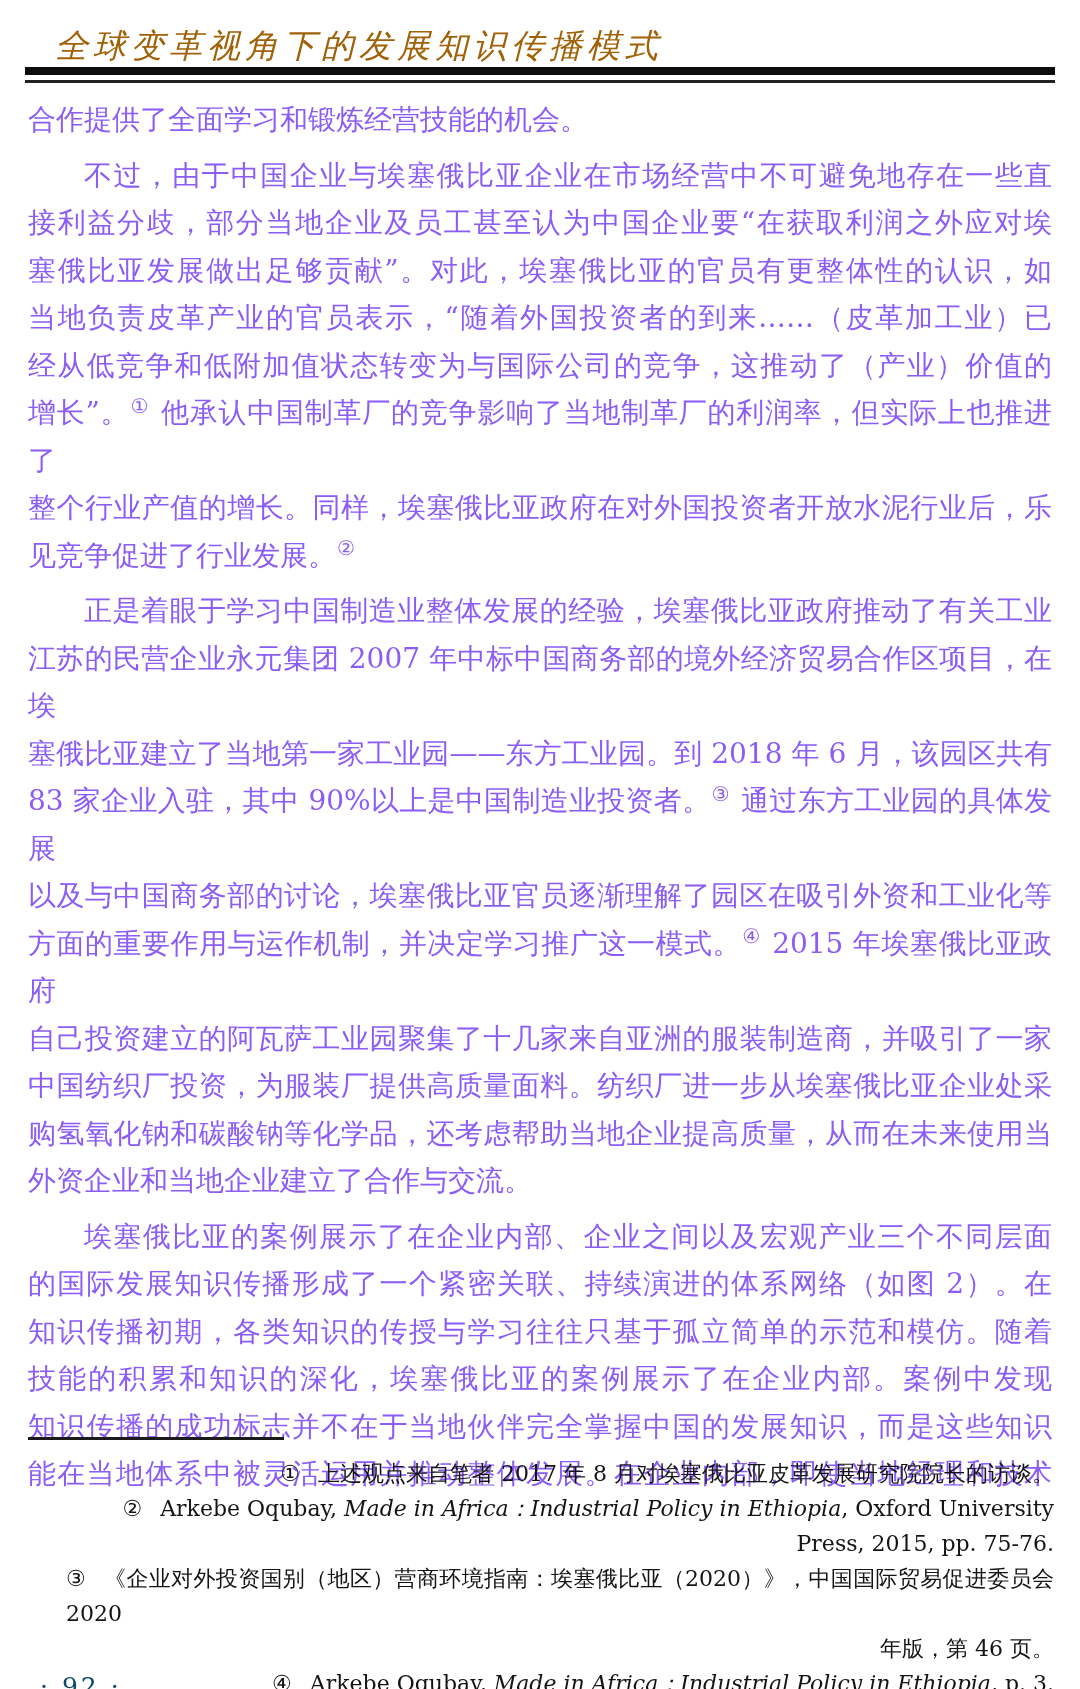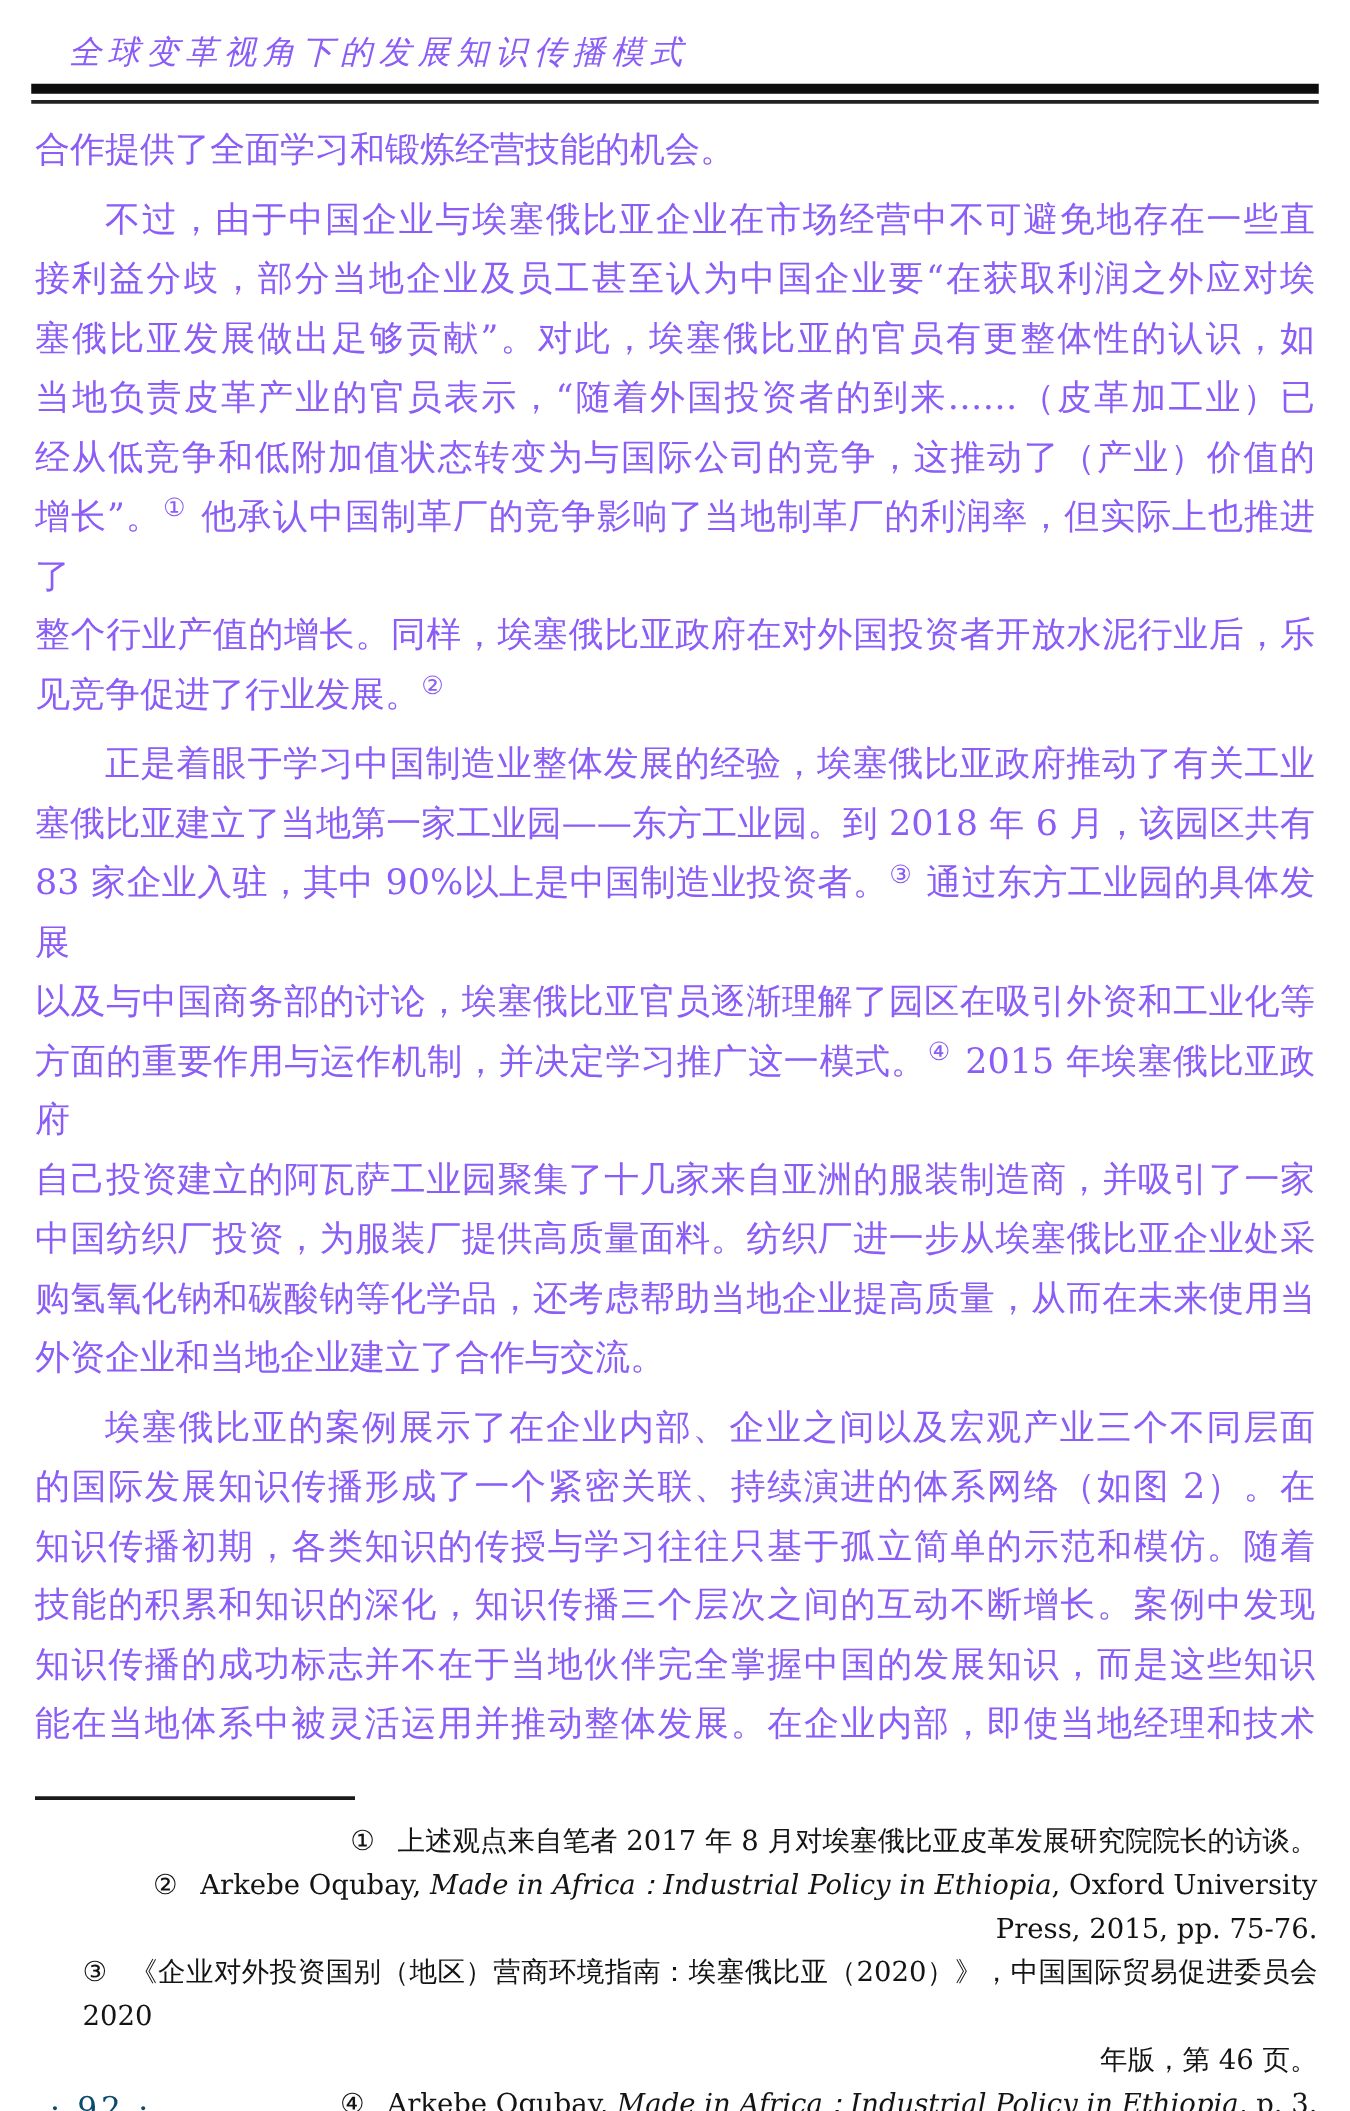--- a/index.html
+++ b/index.html
@@ -6,22 +6,22 @@
   body {
     width: 1080px; height: 1689px;
     background: #ffffff;
     color: #121212;
     font-family: "DejaVu Serif", "Liberation Serif", serif;
     position: relative;
     overflow: hidden;
   }
   .running-header {
     position: absolute; left: 55px; top: 24px;
-    font-size: 26px; font-style: italic; letter-spacing: 5px;
-    color: #8b5cf6; white-space: nowrap;
+    font-size: 33px; font-style: italic; letter-spacing: 5px;
+    color: #a16207; white-space: nowrap;
   }
   .rule-thick {
     position: absolute; left: 25px; top: 67px;
     width: 1030px; height: 8px; background: #0d0d0d;
   }
   .rule-thin {
     position: absolute; left: 25px; top: 80px;
     width: 1030px; height: 3px; background: #222222;
   }
   .body-text {
@@ -79,34 +79,35 @@
       <div class="line">接利益分歧，部分当地企业及员工甚至认为中国企业要“在获取利润之外应对埃</div>
       <div class="line">塞俄比亚发展做出足够贡献”。对此，埃塞俄比亚的官员有更整体性的认识，如</div>
       <div class="line">当地负责皮革产业的官员表示，“随着外国投资者的到来……（皮革加工业）已</div>
       <div class="line">经从低竞争和低附加值状态转变为与国际公司的竞争，这推动了（产业）价值的</div>
       <div class="line">增长”。<sup class="fnref">①</sup> 他承认中国制革厂的竞争影响了当地制革厂的利润率，但实际上也推进了</div>
       <div class="line">整个行业产值的增长。同样，埃塞俄比亚政府在对外国投资者开放水泥行业后，乐</div>
       <div class="line last">见竞争促进了行业发展。<sup class="fnref">②</sup></div>
     </div>
     <div class="para indent">
       <div class="line">正是着眼于学习中国制造业整体发展的经验，埃塞俄比亚政府推动了有关工业</div>
+      <div class="line">江苏的民营企业永元集团 2007 年中标中国商务部的境外经济贸易合作区项目，在埃</div>
       <div class="line">塞俄比亚建立了当地第一家工业园——东方工业园。到 2018 年 6 月，该园区共有</div>
       <div class="line">83 家企业入驻，其中 90%以上是中国制造业投资者。<sup class="fnref">③</sup> 通过东方工业园的具体发展</div>
       <div class="line">以及与中国商务部的讨论，埃塞俄比亚官员逐渐理解了园区在吸引外资和工业化等</div>
       <div class="line">方面的重要作用与运作机制，并决定学习推广这一模式。<sup class="fnref">④</sup> 2015 年埃塞俄比亚政府</div>
       <div class="line">自己投资建立的阿瓦萨工业园聚集了十几家来自亚洲的服装制造商，并吸引了一家</div>
       <div class="line">中国纺织厂投资，为服装厂提供高质量面料。纺织厂进一步从埃塞俄比亚企业处采</div>
       <div class="line">购氢氧化钠和碳酸钠等化学品，还考虑帮助当地企业提高质量，从而在未来使用当</div>
       <div class="line last">外资企业和当地企业建立了合作与交流。</div>
     </div>
     <div class="para indent">
       <div class="line">埃塞俄比亚的案例展示了在企业内部、企业之间以及宏观产业三个不同层面</div>
       <div class="line">的国际发展知识传播形成了一个紧密关联、持续演进的体系网络（如图 2）。在</div>
       <div class="line">知识传播初期，各类知识的传授与学习往往只基于孤立简单的示范和模仿。随着</div>
-      <div class="line">技能的积累和知识的深化，知识传播三个层次之间的互动不断增长。案例中发现</div>
+      <div class="line">技能的积累和知识的深化，埃塞俄比亚的案例展示了在企业内部。案例中发现</div>
       <div class="line">知识传播的成功标志并不在于当地伙伴完全掌握中国的发展知识，而是这些知识</div>
       <div class="line">能在当地体系中被灵活运用并推动整体发展。在企业内部，即使当地经理和技术</div>
     </div>
   </div>
 
 <div class="footnote-separator"></div>
 <div class="footnotes">
     <div class="fn-line fn-first"><span class="fn-marker">①</span><span>上述观点来自笔者 2017 年 8 月对埃塞俄比亚皮革发展研究院院长的访谈。</span></div>
     <div class="fn-line fn-first"><span class="fn-marker">②</span><span>Arkebe Oqubay, </span><span class="italic">Made in Africa：Industrial Policy in Ethiopia</span><span>, Oxford University Press, 2015, pp. 75-76.</span></div>
     <div class="fn-line fn-first fn-just"><span class="fn-marker">③</span><span>《企业对外投资国别（地区）营商环境指南：埃塞俄比亚（2020）》，中国国际贸易促进委员会 2020</span></div>

